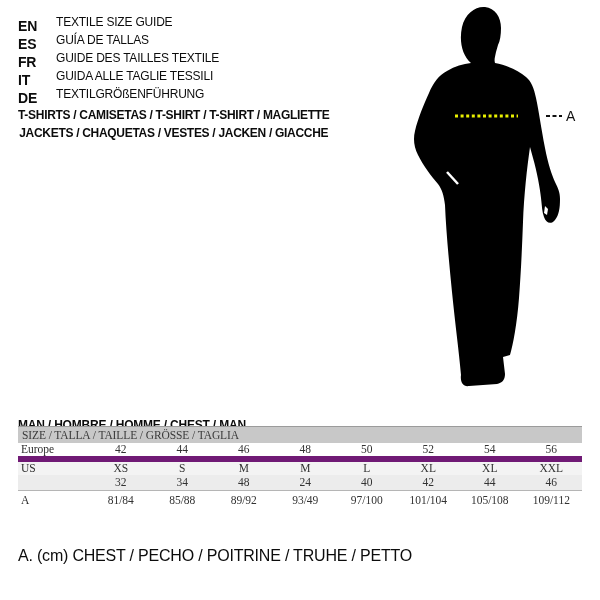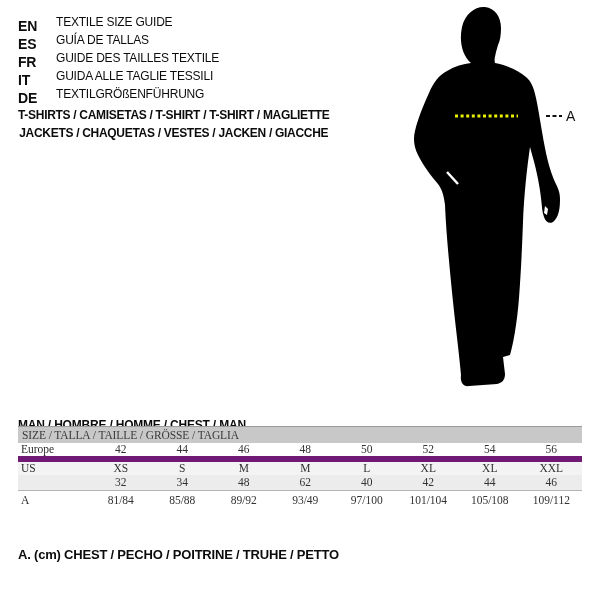--- a/index.html
+++ b/index.html
@@ -40,21 +40,21 @@
     font-size:11.5px; font-weight:400; color:#323232; text-align:center;
     height:16px; padding:0; white-space:nowrap;
   }
   .size-table td.row-label { text-align:left; padding-left:3px; color:#2d2d2d; }
   tr.r-europe td { background:#ffffff; border-bottom:6px solid #701a75; }
   tr.r-us td { background:#f3f3f3; }
   tr.r-usnum td { background:#ececec; border-bottom:1px solid #b5b5b5;text-align:center; }
   tr.r-a td { background:#ffffff; height:18px; }
 
   
-  .footnote { position:absolute; left:18px; top:547px; font-size:13px; font-weight:700; letter-spacing:-0.2px;text-align:center; }
+  .footnote { position:absolute; left:18px; top:547px; font-size:16px; font-weight:400; letter-spacing:-0.2px;text-align:center; }
 </style>
 </head>
 <body>
 
 <div class="canvas">
 
   <div class="lang-list">
     <div class="lang-row">
       <span class="lang-code">EN</span>
       <span class="lang-label">TEXTILE SIZE GUIDE</span>
@@ -167,21 +167,21 @@
         <td>L</td>
         <td>XL</td>
         <td>XL</td>
         <td>XXL</td>
       </tr>
       <tr class="r-usnum">
         <td class="row-label"></td>
         <td>32</td>
         <td>34</td>
         <td>48</td>
-        <td>62</td>
+        <td>24</td>
         <td>40</td>
         <td>42</td>
         <td>44</td>
         <td>46</td>
       </tr>
       <tr class="r-a">
         <td class="row-label">A</td>
         <td>81/84</td>
         <td>85/88</td>
         <td>89/92</td>

